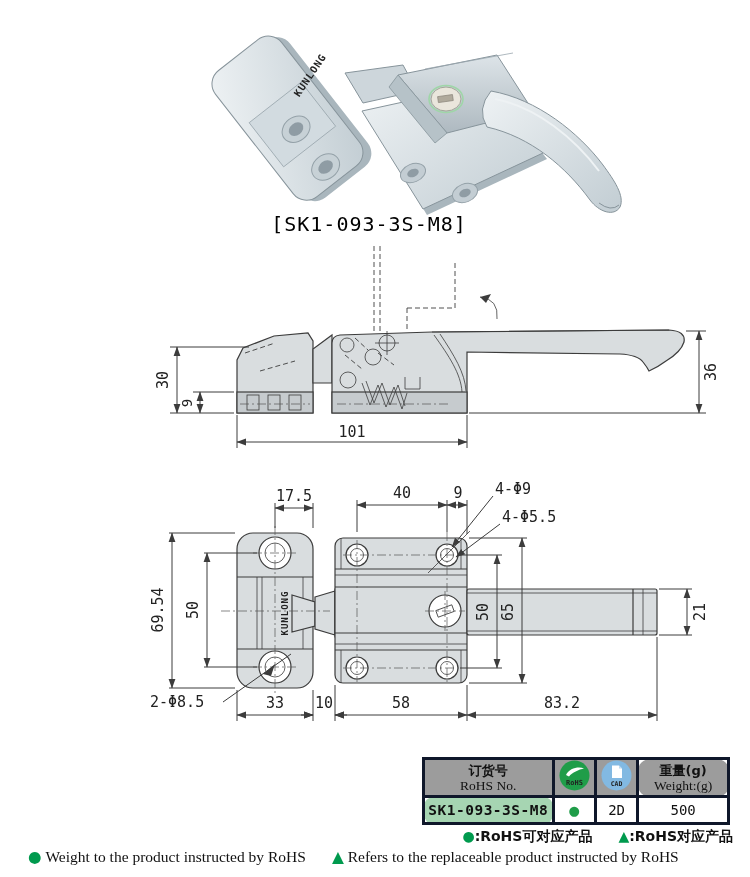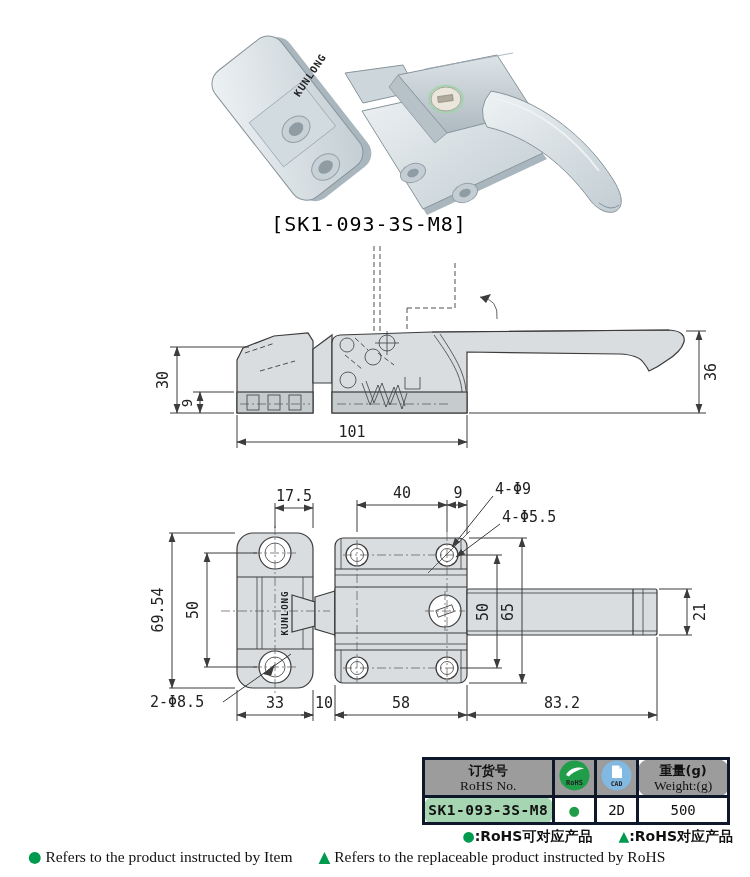--- a/index.html
+++ b/index.html
@@ -344,16 +344,16 @@
       <td class="mono-cell">2D</td>
       <td class="mono-cell">500</td>
     </tr>
   </tbody>
     </table>
 
   <div class="abs fn1">
     <span class="gsym">●</span><span>:RoHS可对应产品</span><span class="fn-gap"></span><span class="gsym">▲</span><span>:RoHS对应产品</span>
   </div>
   <div class="abs fn2">
-    <span class="gsym">●</span>&nbsp;<span>Refers to the product instructed by Item</span><span class="fn-gap"></span><span class="gsym">▲</span>&nbsp;<span>Refers to the replaceable product instructed by RoHS</span>
+    <span class="gsym">●</span>&nbsp;<span>Weight to the product instructed by RoHS</span><span class="fn-gap"></span><span class="gsym">▲</span>&nbsp;<span>Refers to the replaceable product instructed by RoHS</span>
   </div>
 
 </div>
 
 </body></html>

